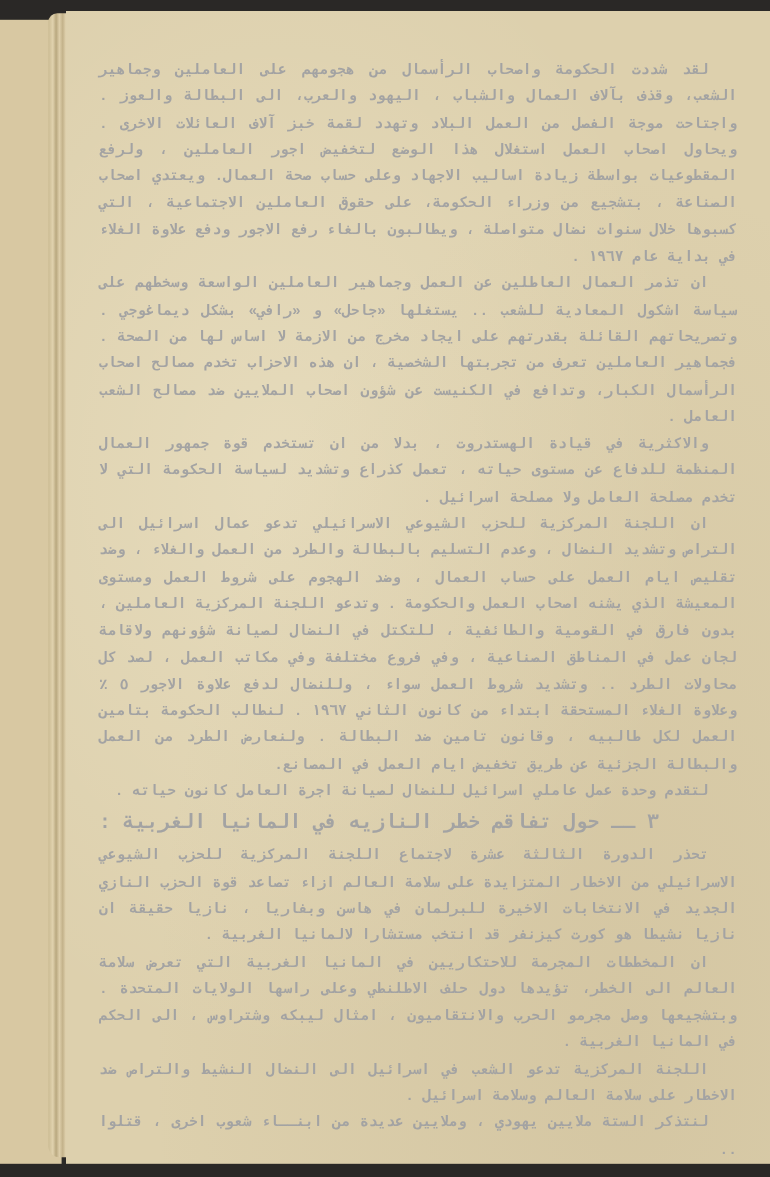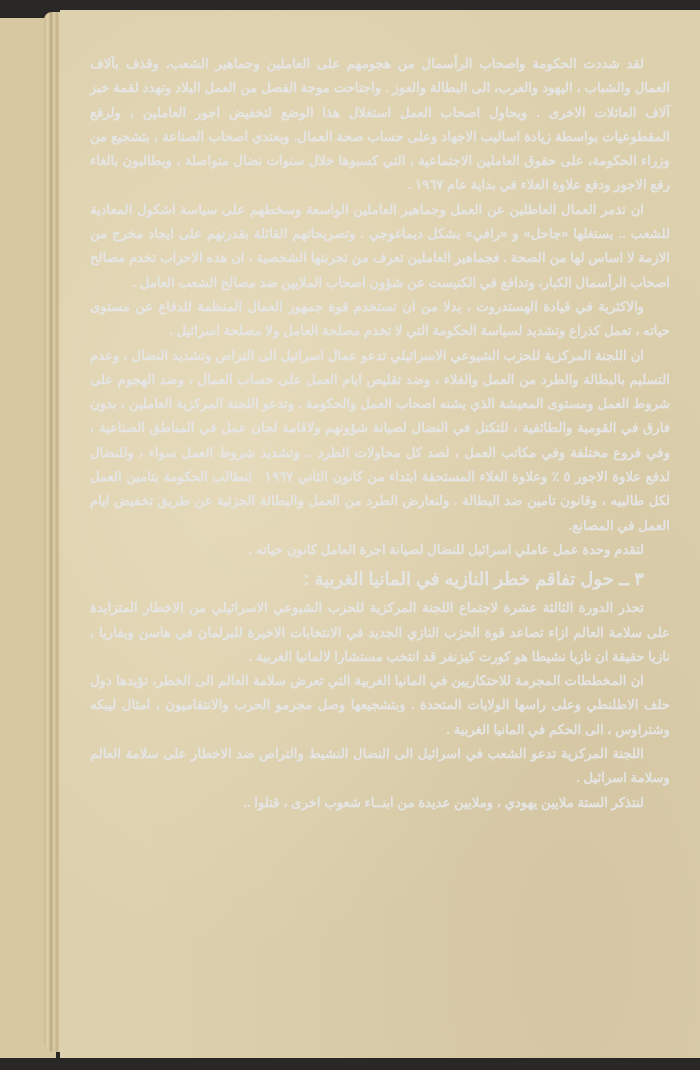--- a/index.html
+++ b/index.html
@@ -20,29 +20,29 @@
   }
   .page {
     position:absolute; left:60px; top:10px; width:640px; height:1048px;
     background:#ddd0ad;
     background-image:radial-gradient(ellipse at 30% 40%, rgba(255,250,230,0.25), rgba(0,0,0,0) 60%),
                      radial-gradient(ellipse at 80% 90%, rgba(160,140,100,0.15), rgba(0,0,0,0) 60%);
   }
   .text-block {
     position:absolute; left:90px; top:52px; width:580px;
     direction:rtl; text-align:justify;
-    color:#e5e5e5;
-    font-family:Liberation Sans, sans-serif;
+    color:#a3a3a3;
+    font-family:Liberation Mono, monospace;
     font-weight:bold;
     font-size:13.2px;
     line-height:24.3px;
   }
   .text-block p { margin:0; text-indent:26px; }
   .heading {
-    text-align:right; font-size:18px; line-height:34px; margin:0; text-indent:0;
+    text-align:left; font-size:18px; line-height:34px; margin:0; text-indent:0;
     font-weight:bold;
   }
   .page-number {
     text-align:center; font-size:16px; line-height:26px; margin-top:2px; text-indent:0;
     direction:rtl;
   }
 </style>
 </head>
 <body>
 

